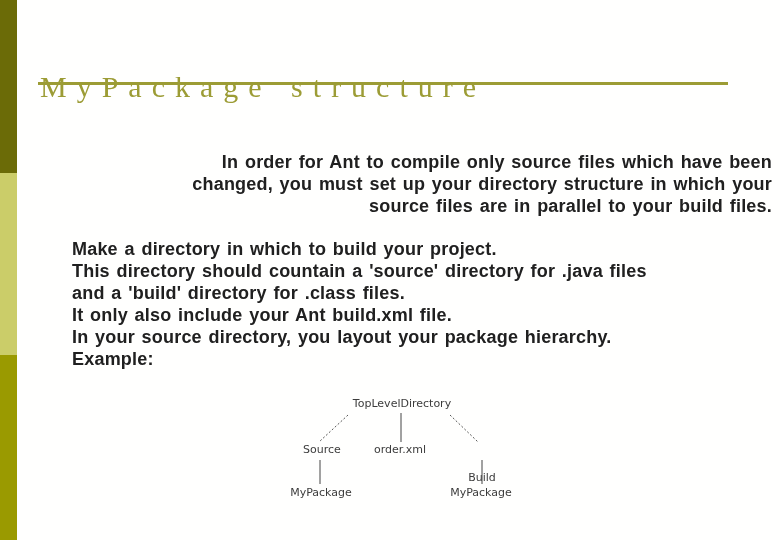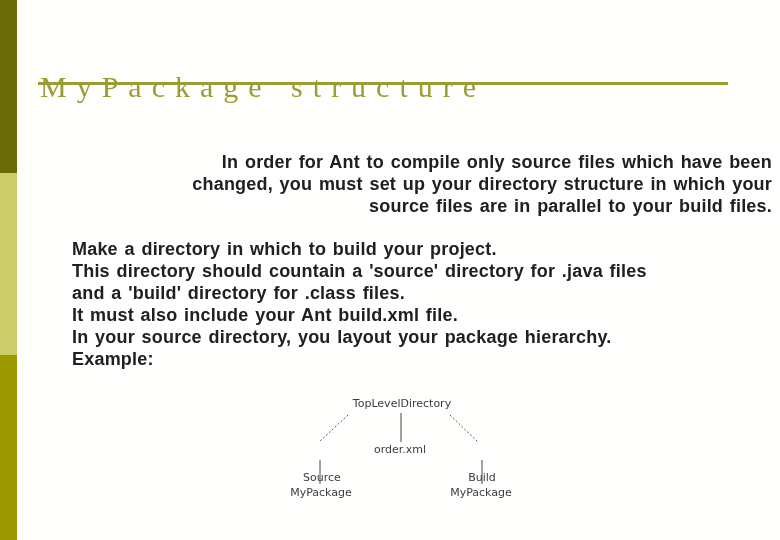--- a/index.html
+++ b/index.html
@@ -62,21 +62,21 @@
   }
   .diagram .node {
     position: absolute;
     transform: translateX(-50%);
     font-family: "DejaVu Sans", sans-serif;
     font-size: 11px; font-weight: normal;
     color: var(--diagram-text);
     white-space: nowrap;
   }
   .node-root        { left: 114px; top: 1px; }
-  .node-source      { left: 34px;  top: 47px; margin-top: 28px; }
+  .node-source      { left: 34px;  top: 47px; }
   .node-buildxml    { left: 112px; top: 47px; }
   .node-build       { left: 194px; top: 47px; margin-top: 28px; }
   .node-mypackage-l { left: 33px;  top: 90px; }
   .node-mypackage-r { left: 193px; top: 90px; }
   .connectors { position: absolute; left: 0; top: 0; }
 </style>
 </head>
 <body>
 
 <div class="slide">
@@ -89,21 +89,21 @@
 
   <h1 class="title">MyPackage structure</h1>
   <div class="title-rule"></div>
 
   <p class="para para-1">In order for Ant to compile only source files which have been
 changed, you must set up your directory structure in which your
 source files are in parallel to your build files.</p>
   <p class="para para-2">Make a directory in which to build your project.
 This directory should countain a 'source' directory for .java files
 and a 'build' directory for .class files.
-It must also include your Ant build.xml file.
+It only also include your Ant build.xml file.
 In your source directory, you layout your package hierarchy.
 Example:</p>
 
   <div class="diagram">
     <svg class="connectors" width="240" height="110" viewBox="0 0 240 110">
       <line x1="60" y1="19" x2="31" y2="46" stroke="#555" stroke-width="1" stroke-dasharray="2,2"></line>
       <line x1="113" y1="17" x2="113" y2="46" stroke="#444" stroke-width="1"></line>
       <line x1="162" y1="19" x2="190" y2="46" stroke="#555" stroke-width="1" stroke-dasharray="2,2"></line>
       <line x1="32" y1="64" x2="32" y2="88" stroke="#444" stroke-width="1"></line>
       <line x1="194" y1="64" x2="194" y2="88" stroke="#444" stroke-width="1"></line>

